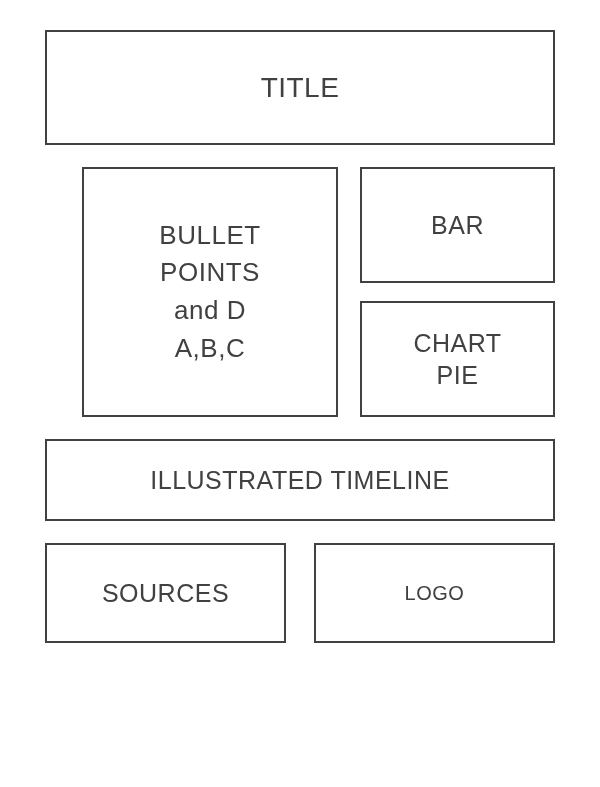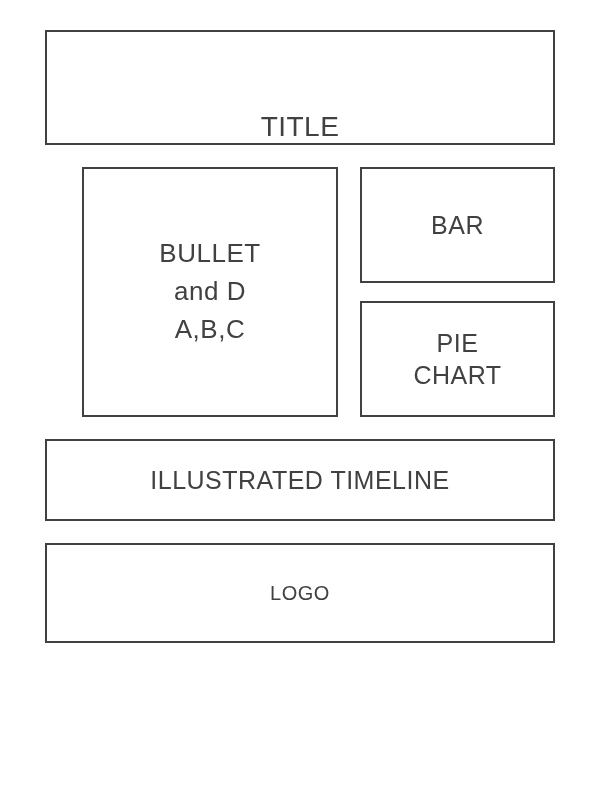--- a/index.html
+++ b/index.html
@@ -23,21 +23,20 @@
       align-items: center;
       justify-content: center;
       text-align: center;
       color: #414141;
       font-weight: 400;
       letter-spacing: 0.5px;
     }
     .title-box {
       height: 115px;
       font-size: 28px;
-      align-items: flex-end;
     }
     .row-2 {
       display: flex;
       gap: 22px;
       height: 250px;
       padding-left: 37px;
     }
     .bullet-box {
       flex: 1;
       font-size: 26px;
@@ -82,40 +81,44 @@
 <body>
 
 <div class="box title-box">
   <span>TITLE</span>
 </div>
 
 <div class="row-2">
   <div class="box bullet-box">
     <div>
       <div>BULLET</div>
+      <div>POINTS</div>
       <div>and D</div>
       <div>A,B,C</div>
     </div>
   </div>
   <div class="right-col">
     <div class="box bar-box">
       <div>
         <div>BAR</div>
       </div>
     </div>
     <div class="box pie-box">
       <div>
+        <div>CHART</div>
         <div>PIE</div>
-        <div>CHART</div>
       </div>
     </div>
   </div>
 </div>
 
 <div class="box timeline-box">
   <span>ILLUSTRATED TIMELINE</span>
 </div>
 
 <div class="row-4">
+  <div class="box sources-box">
+    <span>SOURCES</span>
+  </div>
   <div class="box logo-box">
     <span>LOGO</span>
   </div>
 </div>
 
 </body></html>

